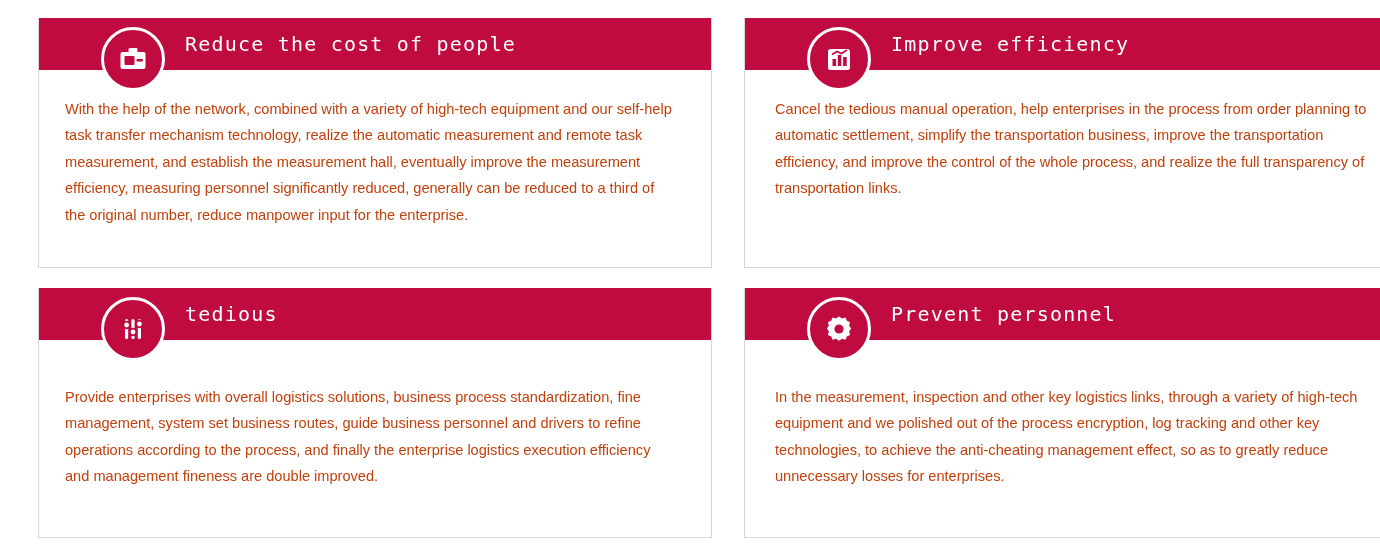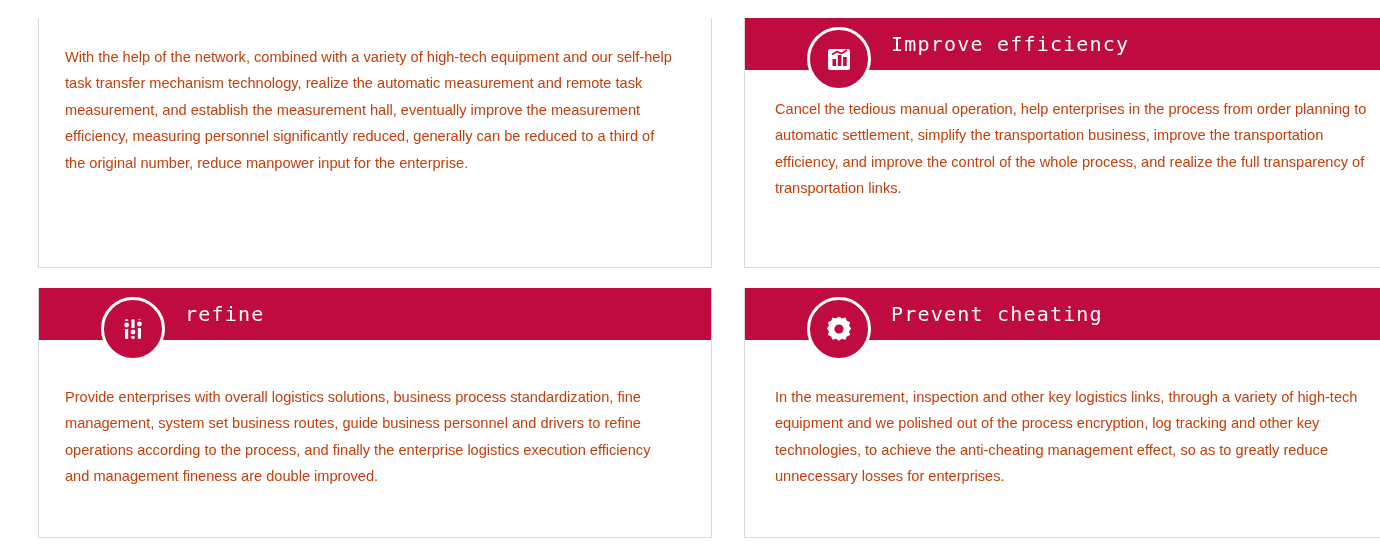--- a/index.html
+++ b/index.html
@@ -78,20 +78,31 @@
   .card.left .card-body { padding-left: 26px; padding-right: 36px; }
   .card.right .card-body { padding-left: 30px; padding-right: 50px; }
 </style>
 </head>
 <body>
 
 <div class="board">
   <div class="grid">
 
     <div class="card left r1">
+      <div class="card-header">
+        <div class="badge">
+          <svg width="34" height="34" viewBox="0 0 34 34" aria-hidden="true">
+            <rect x="4.5" y="10" width="25" height="17" rx="2" fill="#ffffff"></rect>
+            <rect x="12.5" y="6" width="9" height="4.5" rx="1.4" fill="#ffffff"></rect>
+            <rect x="8.5" y="14" width="10" height="9" rx="1" fill="#bf0b40"></rect>
+            <rect x="20.5" y="17" width="6.5" height="2.4" rx="1.2" fill="#bf0b40"></rect>
+          </svg>
+        </div>
+        <div class="card-title">Reduce the cost of people</div>
+      </div>
       <div class="card-body">With the help of the network, combined with a variety of high-tech equipment and our self-help task transfer mechanism technology, realize the automatic measurement and remote task measurement, and establish the measurement hall, eventually improve the measurement efficiency, measuring personnel significantly reduced, generally can be reduced to a third of the original number, reduce manpower input for the enterprise.</div>
     </div>
 
     <div class="card right r1">
       <div class="card-header">
         <div class="badge">
           <svg width="34" height="34" viewBox="0 0 34 34" aria-hidden="true">
             <rect x="6" y="7" width="22" height="21" rx="2.5" fill="#ffffff"></rect>
             <rect x="10.5" y="17" width="3.6" height="7" fill="#bf0b40"></rect>
             <rect x="15.8" y="13" width="3.6" height="11" fill="#bf0b40"></rect>
@@ -109,32 +120,32 @@
         <div class="badge">
           <svg width="34" height="34" viewBox="0 0 34 34" aria-hidden="true">
             <rect x="9" y="7" width="3.2" height="20" rx="1.6" fill="#ffffff"></rect>
             <rect x="15.4" y="7" width="3.2" height="20" rx="1.6" fill="#ffffff"></rect>
             <rect x="21.8" y="7" width="3.2" height="20" rx="1.6" fill="#ffffff"></rect>
             <circle cx="10.6" cy="13" r="3.3" fill="#ffffff" stroke="#bf0b40" stroke-width="1.8"></circle>
             <circle cx="17" cy="20" r="3.3" fill="#ffffff" stroke="#bf0b40" stroke-width="1.8"></circle>
             <circle cx="23.4" cy="12" r="3.3" fill="#ffffff" stroke="#bf0b40" stroke-width="1.8"></circle>
           </svg>
         </div>
-        <div class="card-title">refine</div>
+        <div class="card-title">tedious</div>
       </div>
       <div class="card-body">Provide enterprises with overall logistics solutions, business process standardization, fine management, system set business routes, guide business personnel and drivers to refine operations according to the process, and finally the enterprise logistics execution efficiency and management fineness are double improved.</div>
     </div>
 
     <div class="card right r2">
       <div class="card-header">
         <div class="badge">
           <svg width="34" height="34" viewBox="0 0 34 34" aria-hidden="true">
             <path d="M17 4.5 l3.1 2.0 3.4 -1.0 1.3 3.3 3.3 1.4 -1.0 3.4 2.0 3.0 -2.0 3.0 1.0 3.4 -3.3 1.4 -1.3 3.3 -3.4 -1.0 -3.1 2.0 -3.1 -2.0 -3.4 1.0 -1.3 -3.3 -3.3 -1.4 1.0 -3.4 -2.0 -3.0 2.0 -3.0 -1.0 -3.4 3.3 -1.4 1.3 -3.3 3.4 1.0 z" fill="#ffffff"></path>
             <circle cx="17" cy="17" r="4.6" fill="#bf0b40"></circle>
           </svg>
         </div>
-        <div class="card-title">Prevent cheating</div>
+        <div class="card-title">Prevent personnel</div>
       </div>
       <div class="card-body">In the measurement, inspection and other key logistics links, through a variety of high-tech equipment and we polished out of the process encryption, log tracking and other key technologies, to achieve the anti-cheating management effect, so as to greatly reduce unnecessary losses for enterprises.</div>
     </div>
 
   </div>
 </div>
 
 </body></html>

